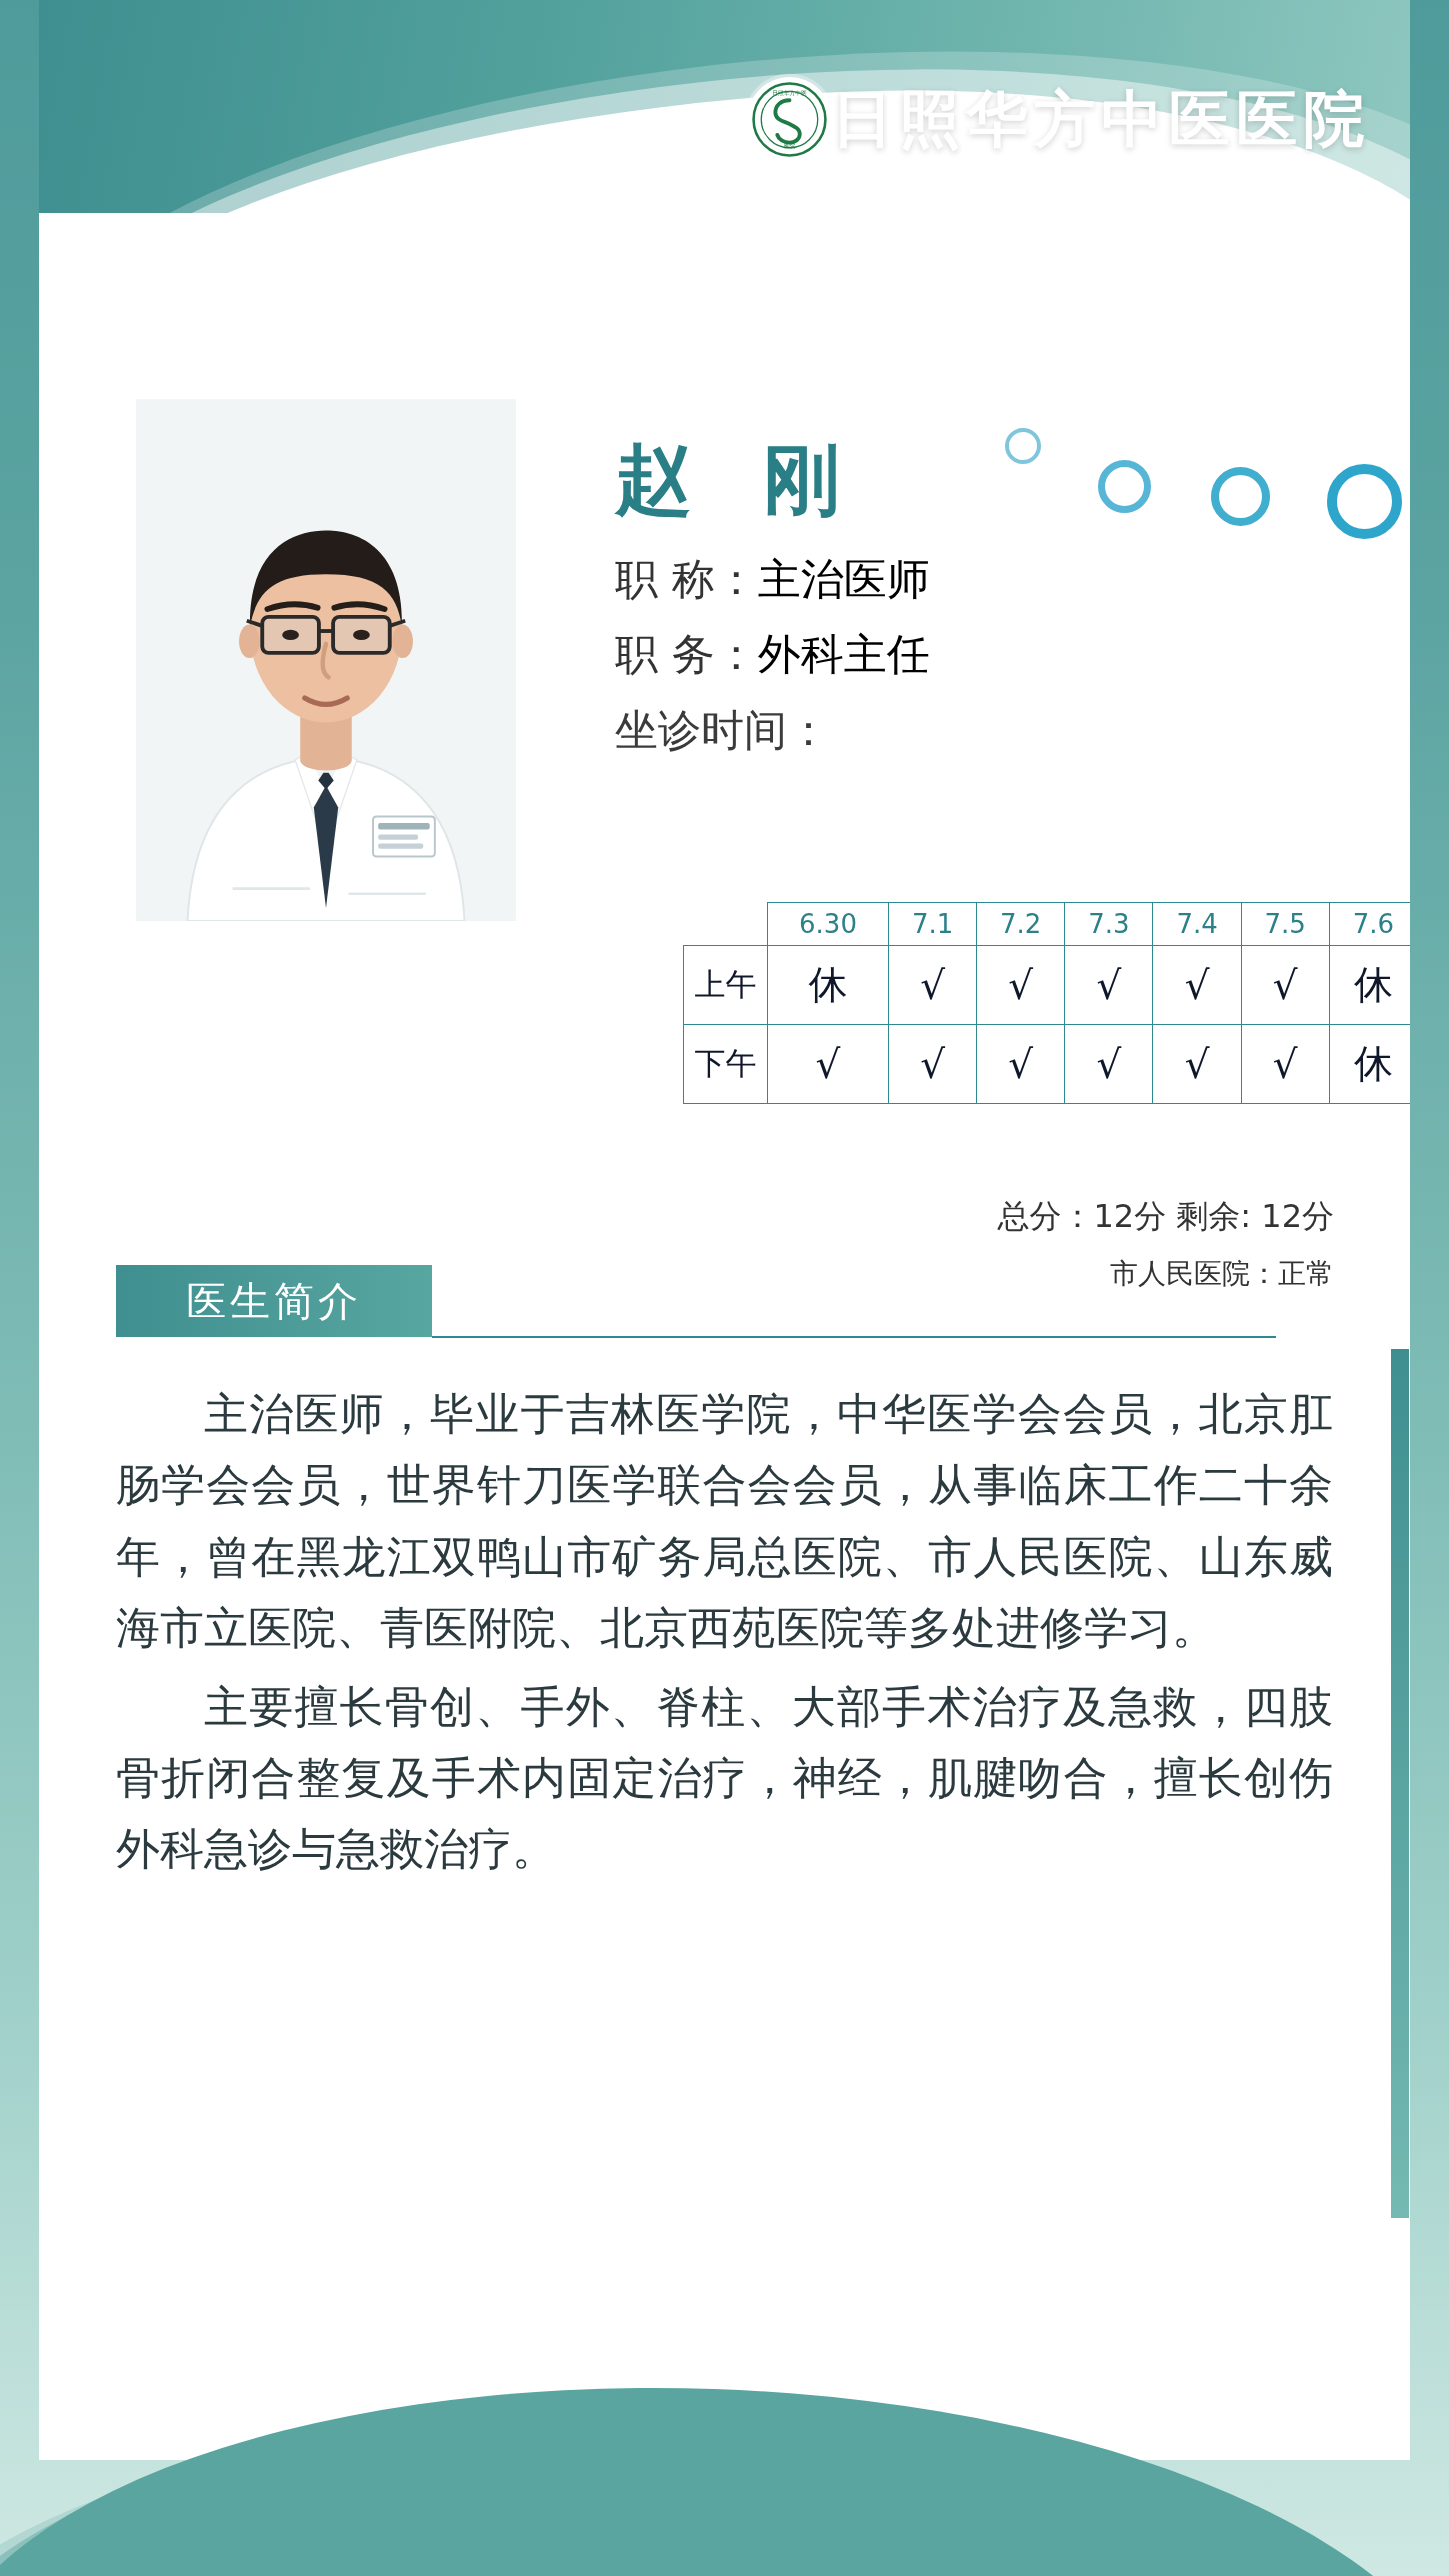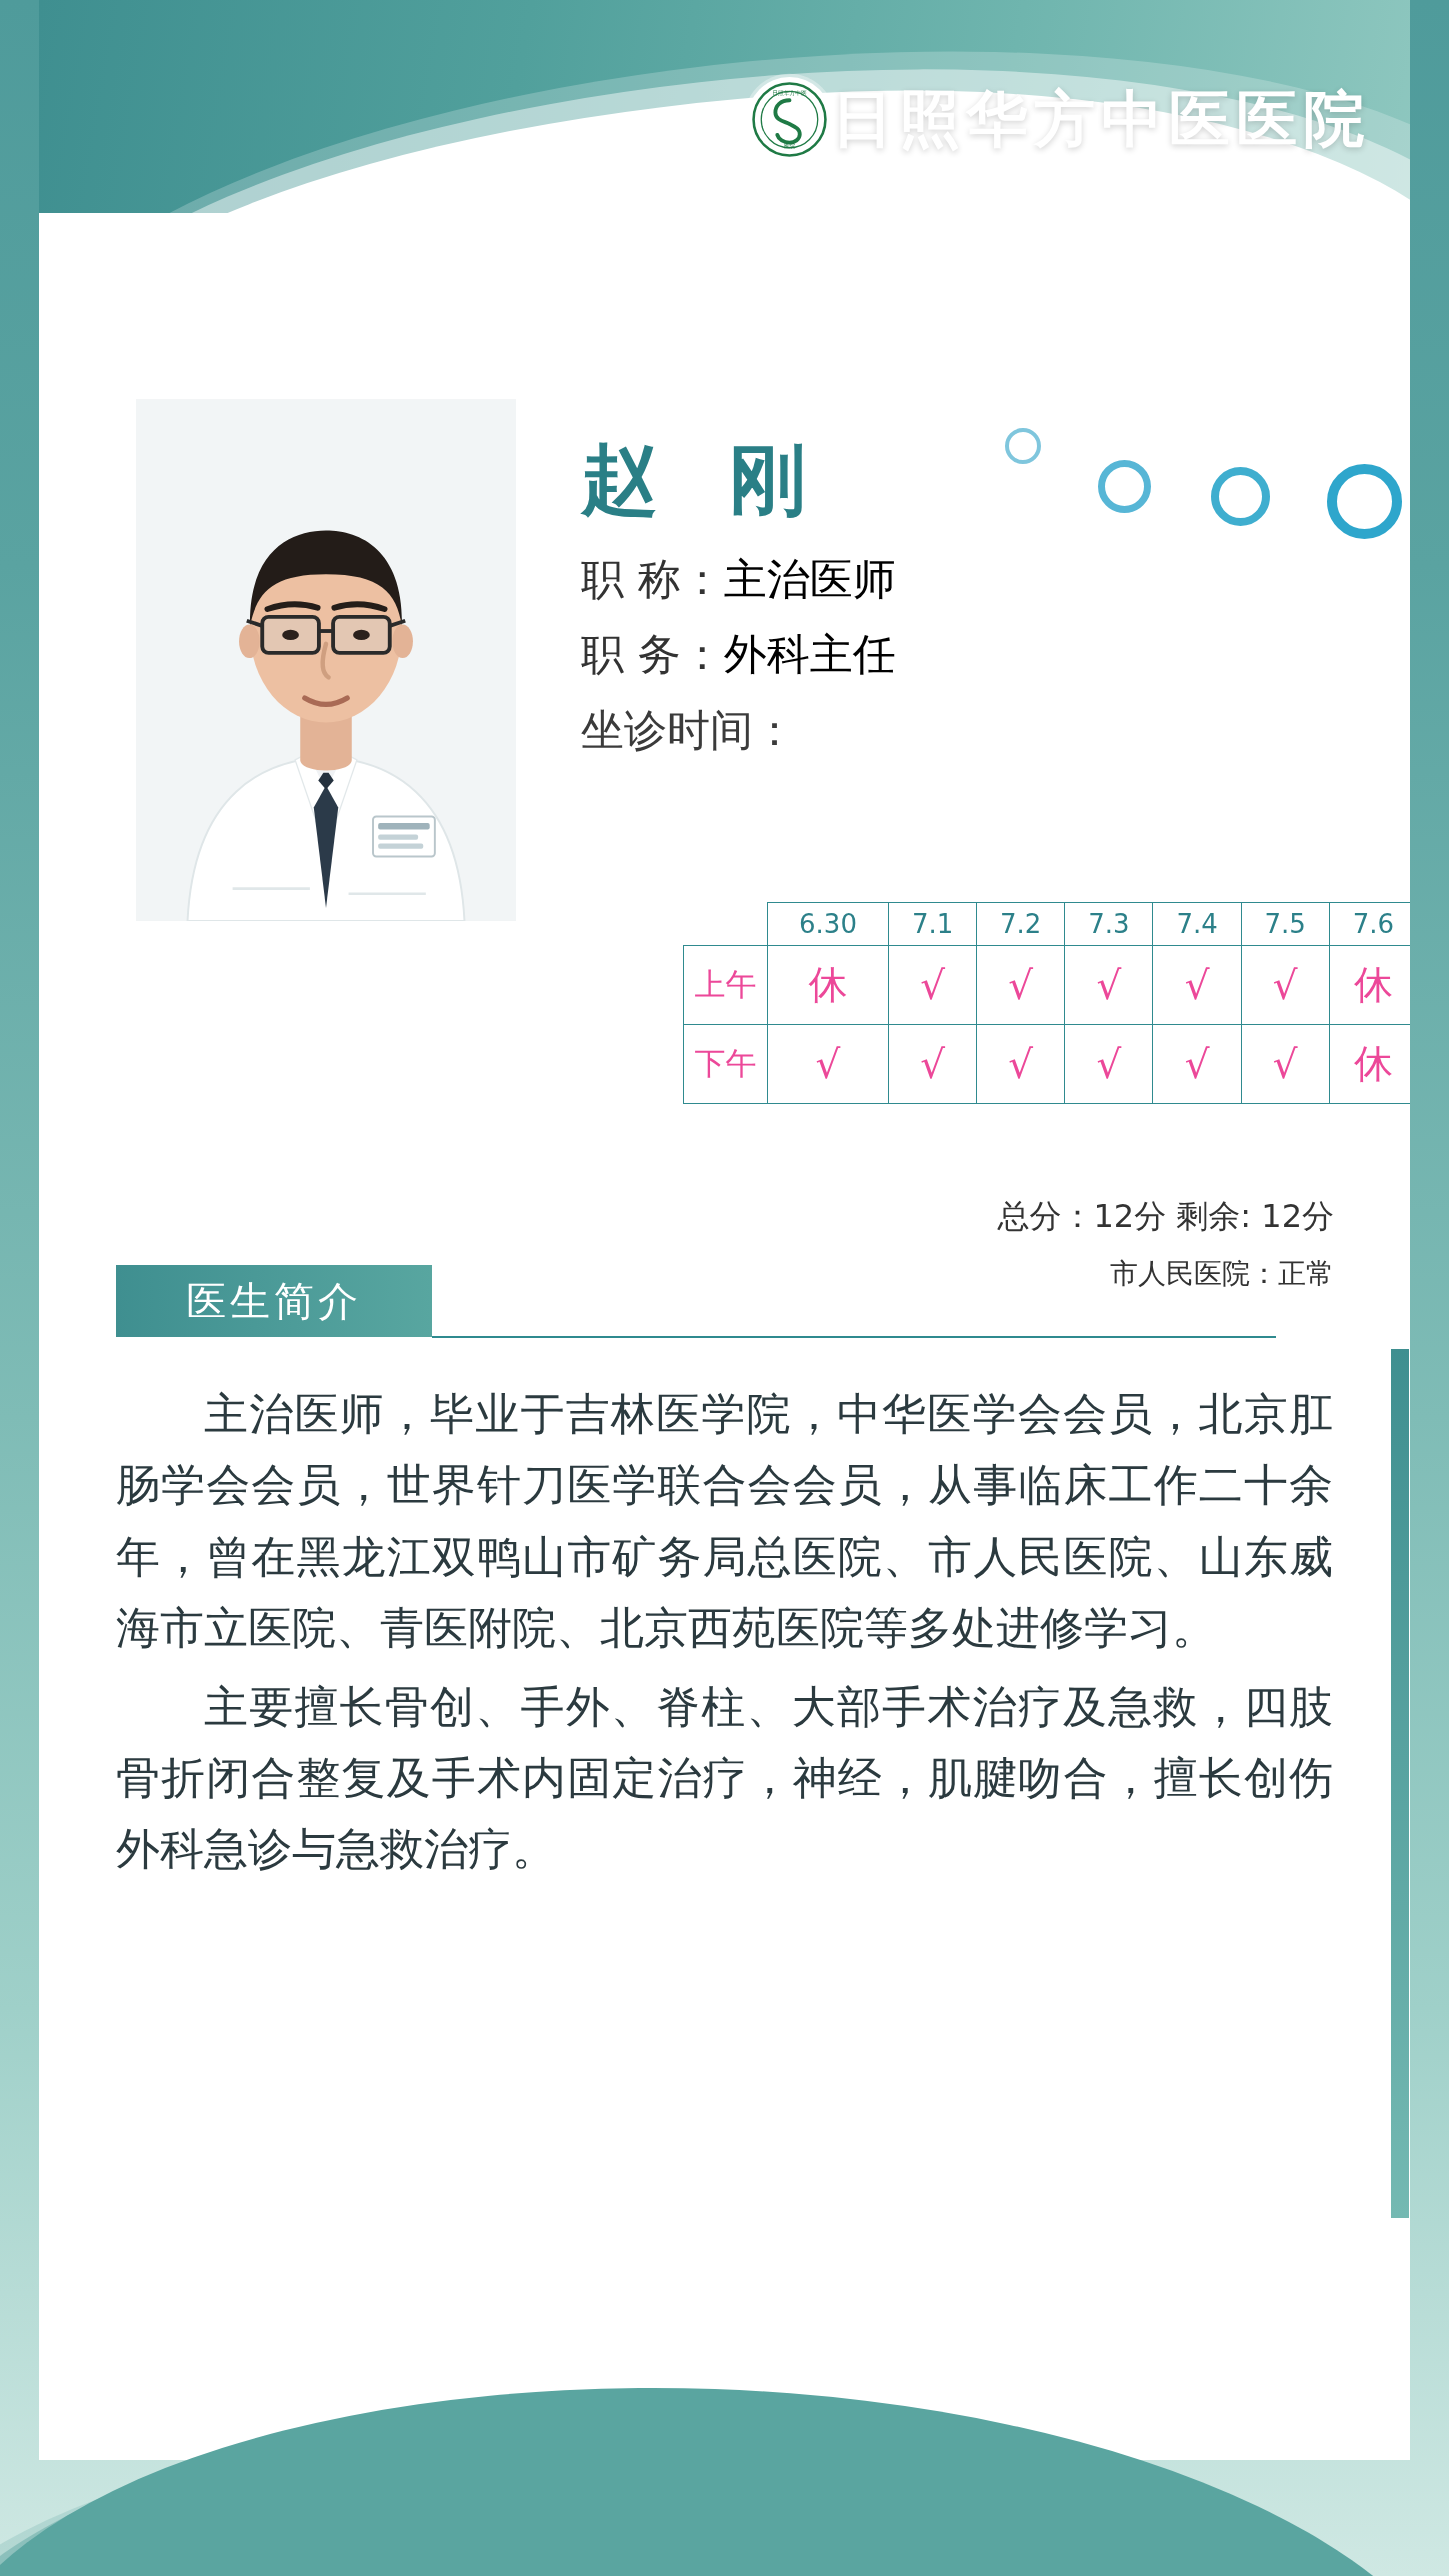--- a/index.html
+++ b/index.html
@@ -63,21 +63,21 @@
     text-shadow:0 1.9px 6.4px rgba(0,0,0,.18);
     white-space:nowrap;
   }
   
   #doctor-photo{
     position:absolute;left:97px;top:399px;width:380px;height:522px;
     background:linear-gradient(180deg,#f3f6f7 0%,#e9eef0 100%);
     overflow:hidden;
   }
   #info{
-    position:absolute;left:542px;top:438px;width:811px;
+    position:absolute;left:576px;top:438px;width:811px;
   }
   #doctor-name{
     font-family:"DejaVu Sans","Liberation Sans",sans-serif;
     font-size:77px;font-weight:700;color:#2a7f86;letter-spacing:22px;
     margin:0 0 30px 0;line-height:1.1;
   }
   .info-row{
     font-family:"DejaVu Sans","Liberation Sans",sans-serif;
     font-size:43px;color:#3b3b3b;margin-bottom:22px;line-height:1.25;white-space:nowrap;
   }
@@ -86,21 +86,21 @@
   
   .deco{position:absolute;border-radius:50%;}
   
   #schedule{
     position:absolute;left:644px;top:902px;width:735px;
     border-collapse:collapse;
   }
   #schedule td,#schedule th{
     border:1.3px solid #2f8a8f;
     text-align:center;
-    color:#ec4899;
+    color:#0f172a;
     font-family:"DejaVu Sans","Liberation Sans",sans-serif;
   }
   #schedule thead th{
     font-size:26px;font-weight:400;height:40px;color:#2c8089;
   }
   #schedule thead th.corner{border-left:none;border-top:none;border-right:1.3px solid #2f8a8f;}
   #schedule tbody td.rowlab{
     font-size:31px;width:81px;height:76px;
   }
   #schedule tbody td.cell{

